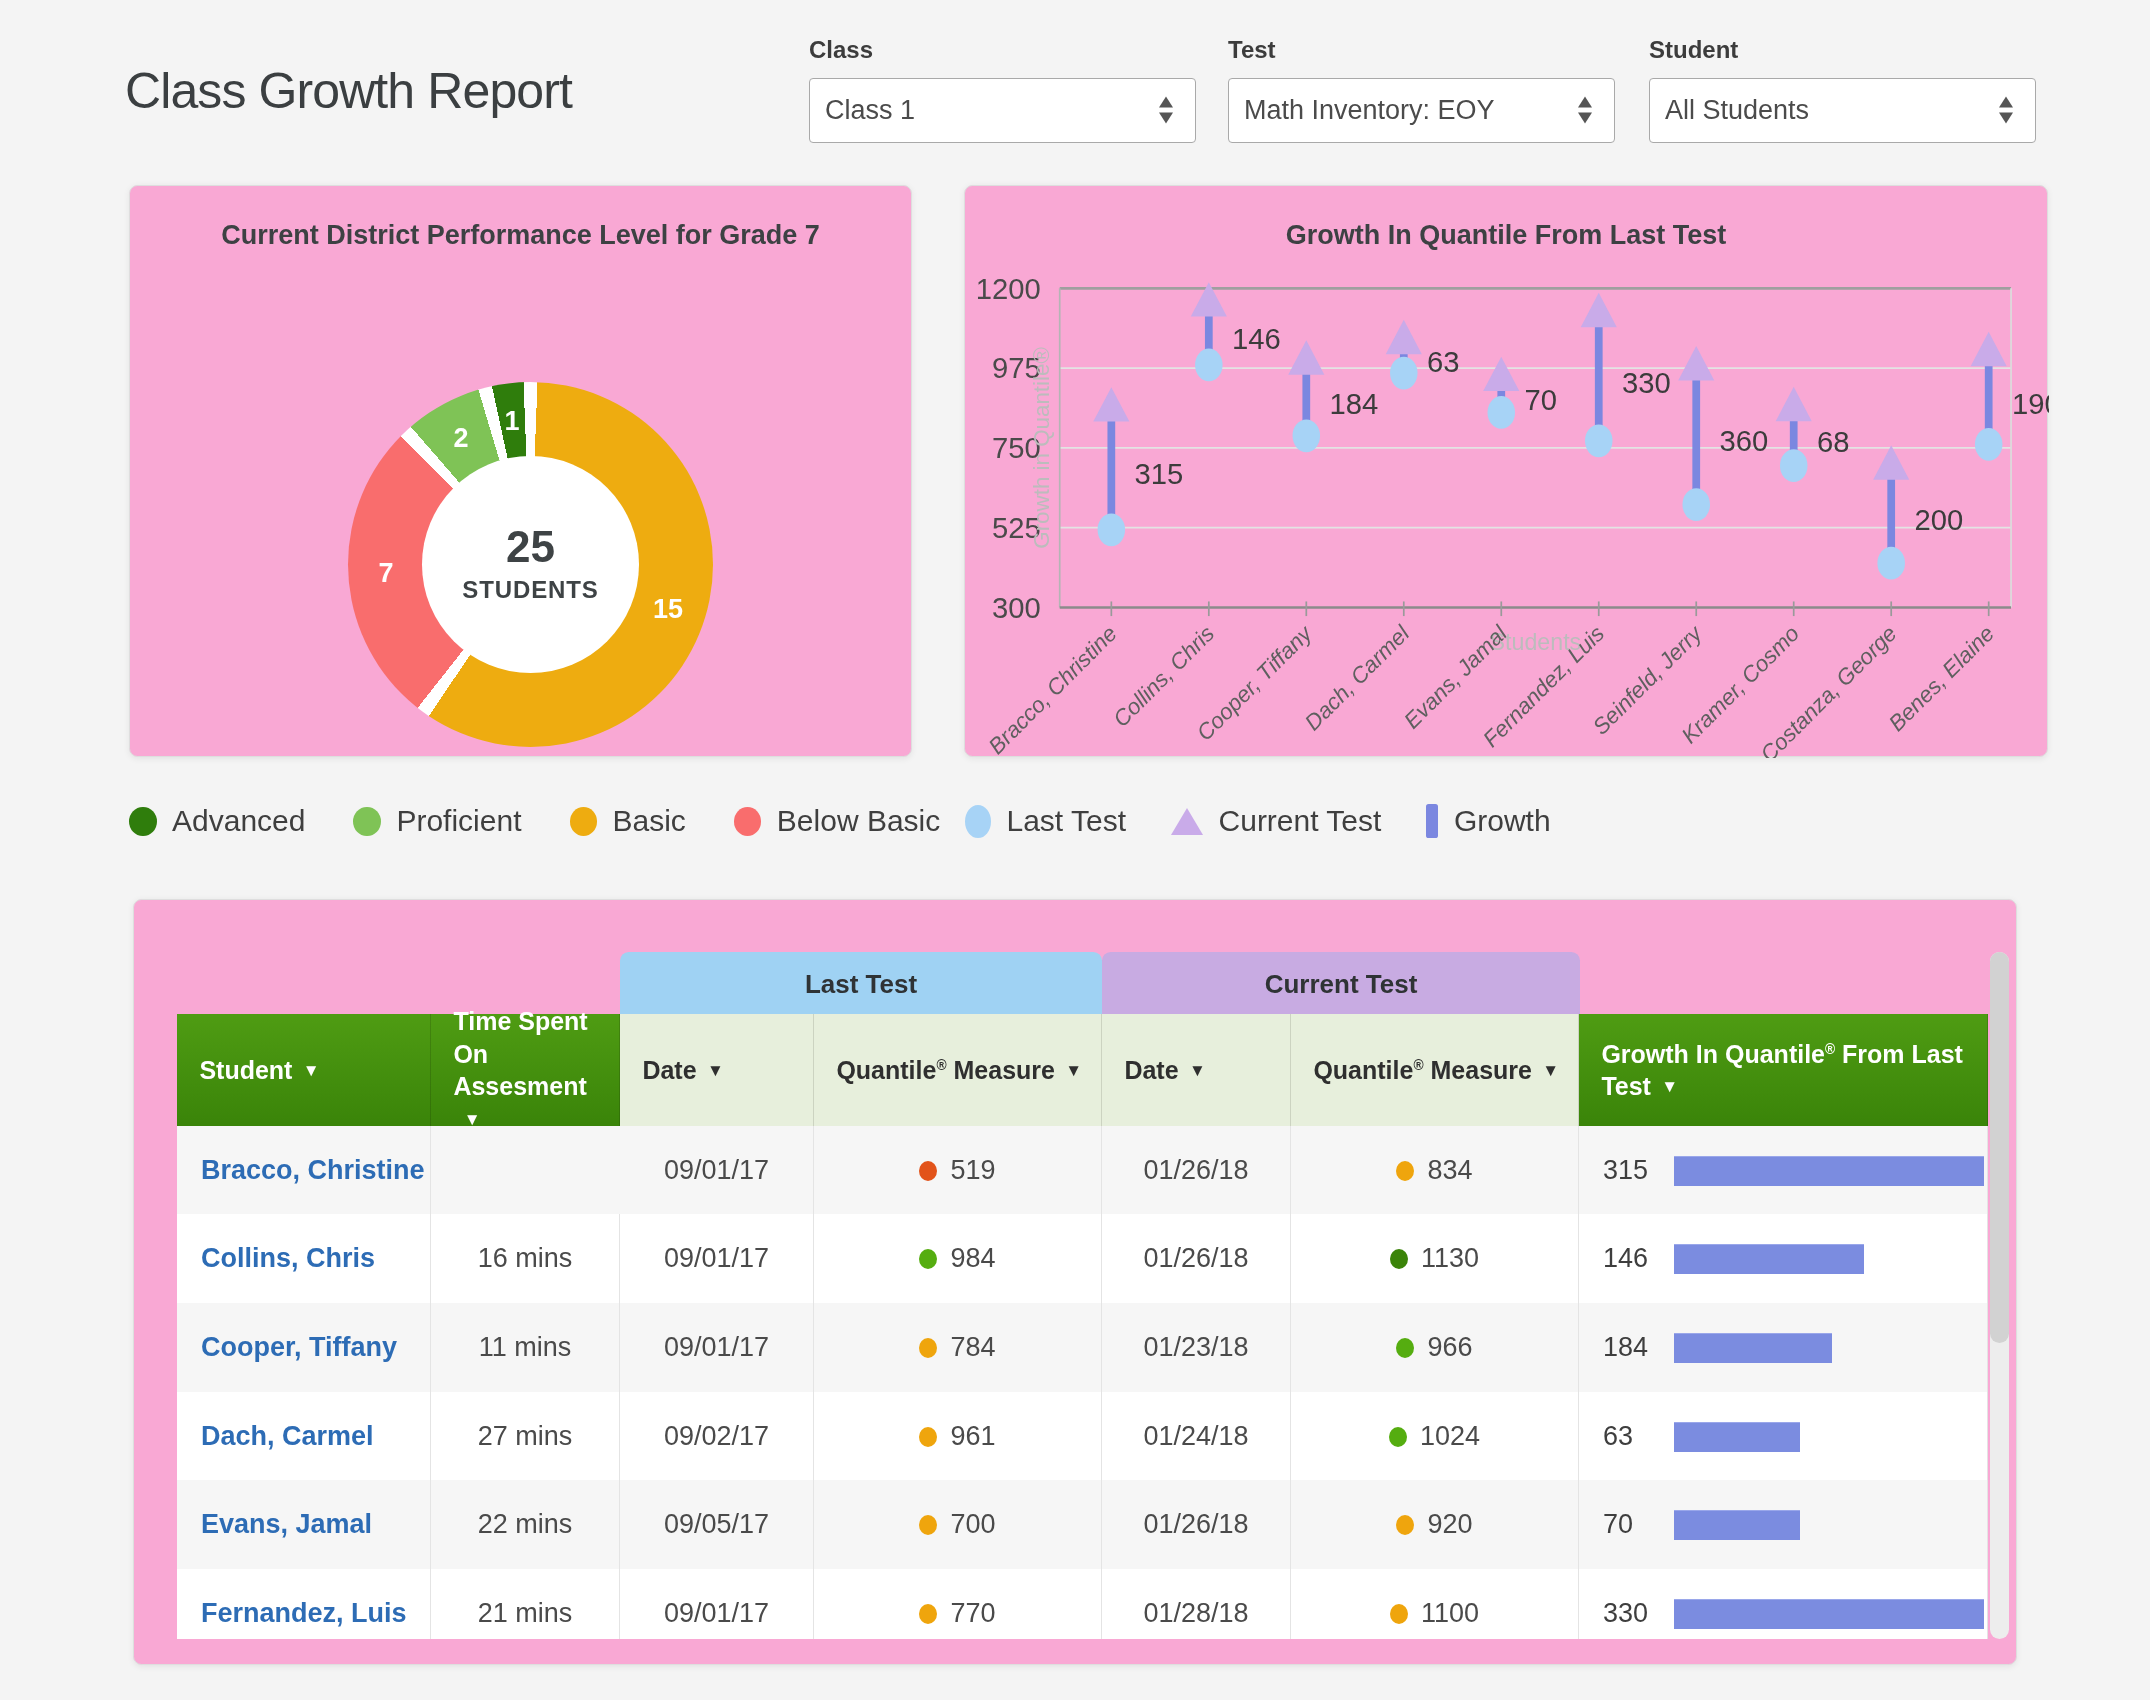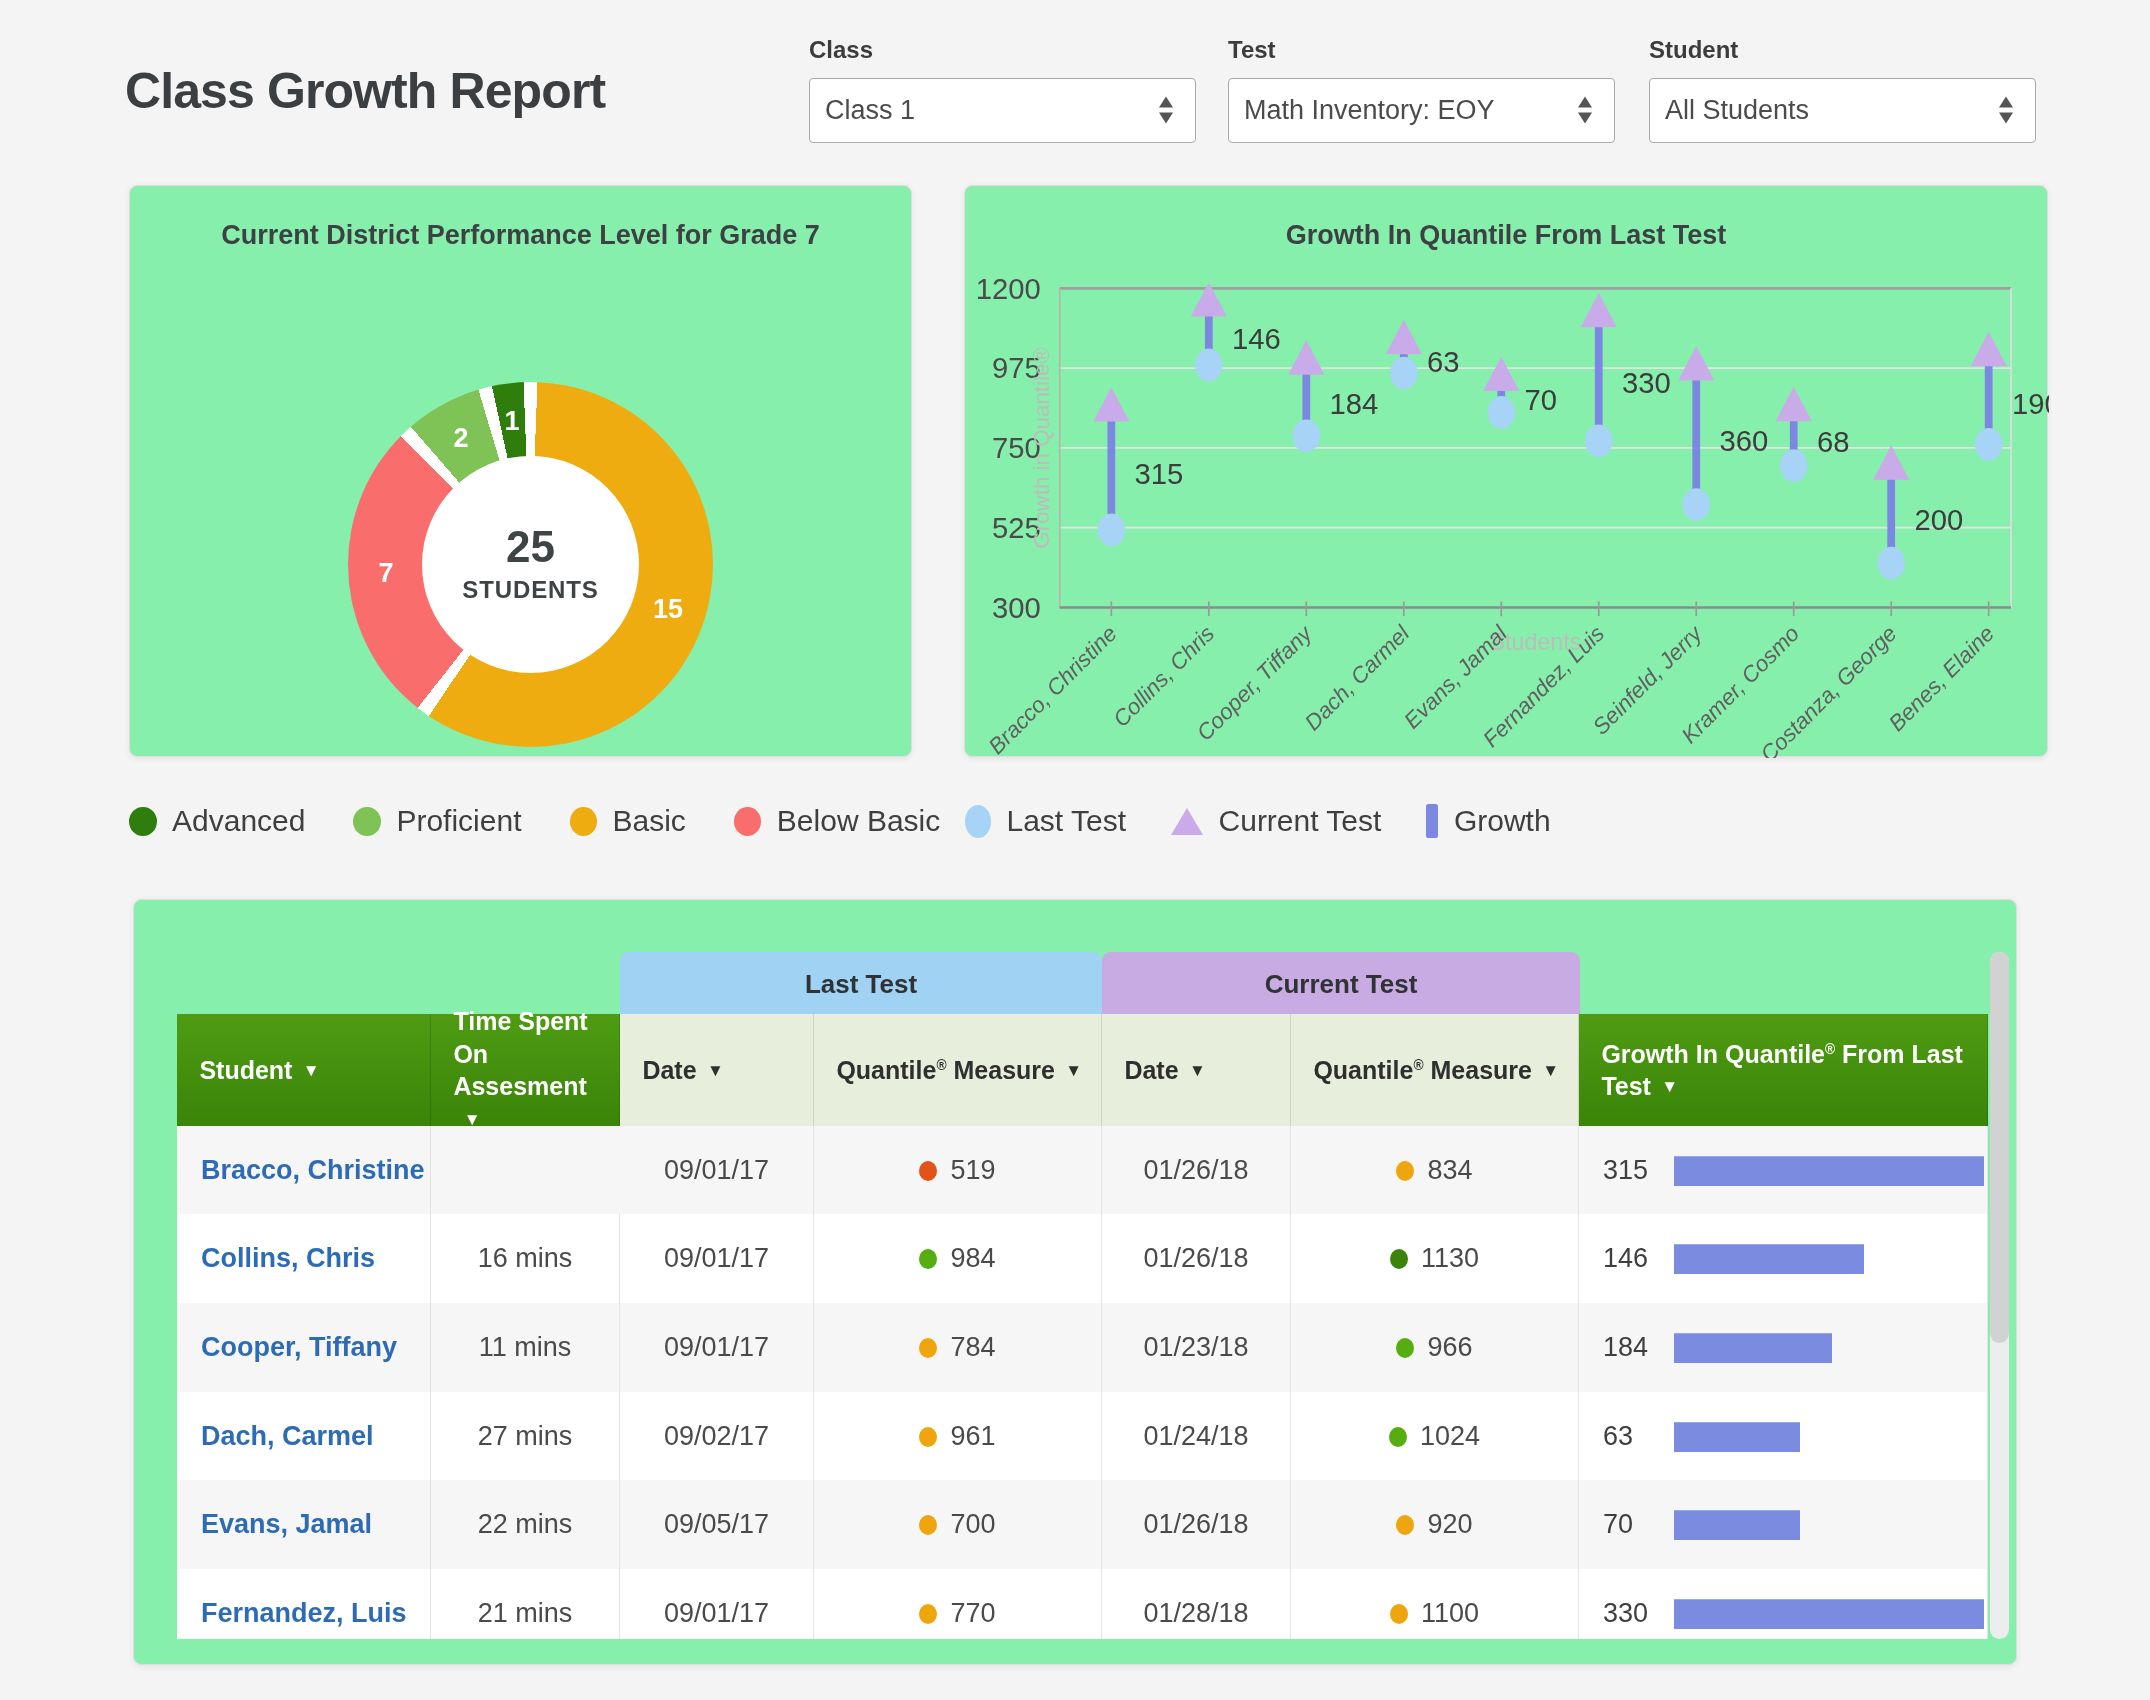--- a/index.html
+++ b/index.html
@@ -2,34 +2,34 @@
 <html style="font-size:13.8px"><head>
 <meta charset="utf-8">
 <style>
   * { margin:0; padding:0; box-sizing:border-box; }
   html,body { background:#f4f4f4; }
   .page {
     position:relative; width:2151px; height:1701px; background:#f4f4f4;
     font-family:"Liberation Sans", sans-serif; color:#4b4b4b; overflow:hidden;
   }
   
-  .page-title { position:absolute; left:125px; top:62px; font-size:50px; font-weight:bold; color:#3b3f41; letter-spacing:-0.9px; }
+  .page-title { position:absolute; left:125px; top:62px; font-size:50px; font-weight:normal; color:#3b3f41; letter-spacing:-0.9px; }
   .filter-group { position:absolute; top:36px; width:387px; }
   .filter-group .flabel { font-size:24px; font-weight:bold; color:#3c3c3c; margin-bottom:13.8px; }
   .selectbox {
     position:relative; width:387px; height:65px; background:#fff; border:1.7px solid #a9a9a9;
     border-radius:4px; display:flex; align-items:center; padding-left:15px;
     font-size:27px; color:#4b4b4b; cursor:pointer;
   }
   .caret { position:absolute; right:22.4px; top:50%; transform:translateY(-50%); display:flex; flex-direction:column; gap:5.2px; }
   .caret i { display:block; width:0; height:0; border-left:7.7px solid transparent; border-right:7.7px solid transparent; }
   .caret .up { border-bottom:11.2px solid #555; }
   .caret .dn { border-top:11.2px solid #555; }
   
-  .card { position:absolute; background:#86efac; border:0.9px solid #dedede; border-radius:8.6px; box-shadow:0 1.7px 6.9px rgba(0,0,0,.07); }
+  .card { position:absolute; background:#f9a8d4; border:0.9px solid #dedede; border-radius:8.6px; box-shadow:0 1.7px 6.9px rgba(0,0,0,.07); }
   .donut-card  { left:129px;  top:185px; width:783px;  height:572px; }
   .growth-card { left:964px; top:185px; width:1084px; height:572px; }
   .card-title { position:absolute; top:34px; left:0; right:0; text-align:center; font-size:27px; font-weight:bold; color:#3d4143; }
   
   .donut { position:absolute; left:218px; top:196px; width:365px; height:365px; border-radius:50%; }
   .donut-hole { position:absolute; inset:74px; background:#fff; border-radius:50%; display:flex; flex-direction:column; align-items:center; justify-content:center; }
   .donut-value { font-size:44px; font-weight:bold; color:#3e4345; line-height:1; }
   .donut-sub   { font-size:24px; font-weight:bold; color:#3e4345; letter-spacing:0.9px; margin-top:6.9px; }
   .donut-label { position:absolute; color:#fff; font-size:27px; font-weight:bold; transform:translate(-50%,-50%); }
   

